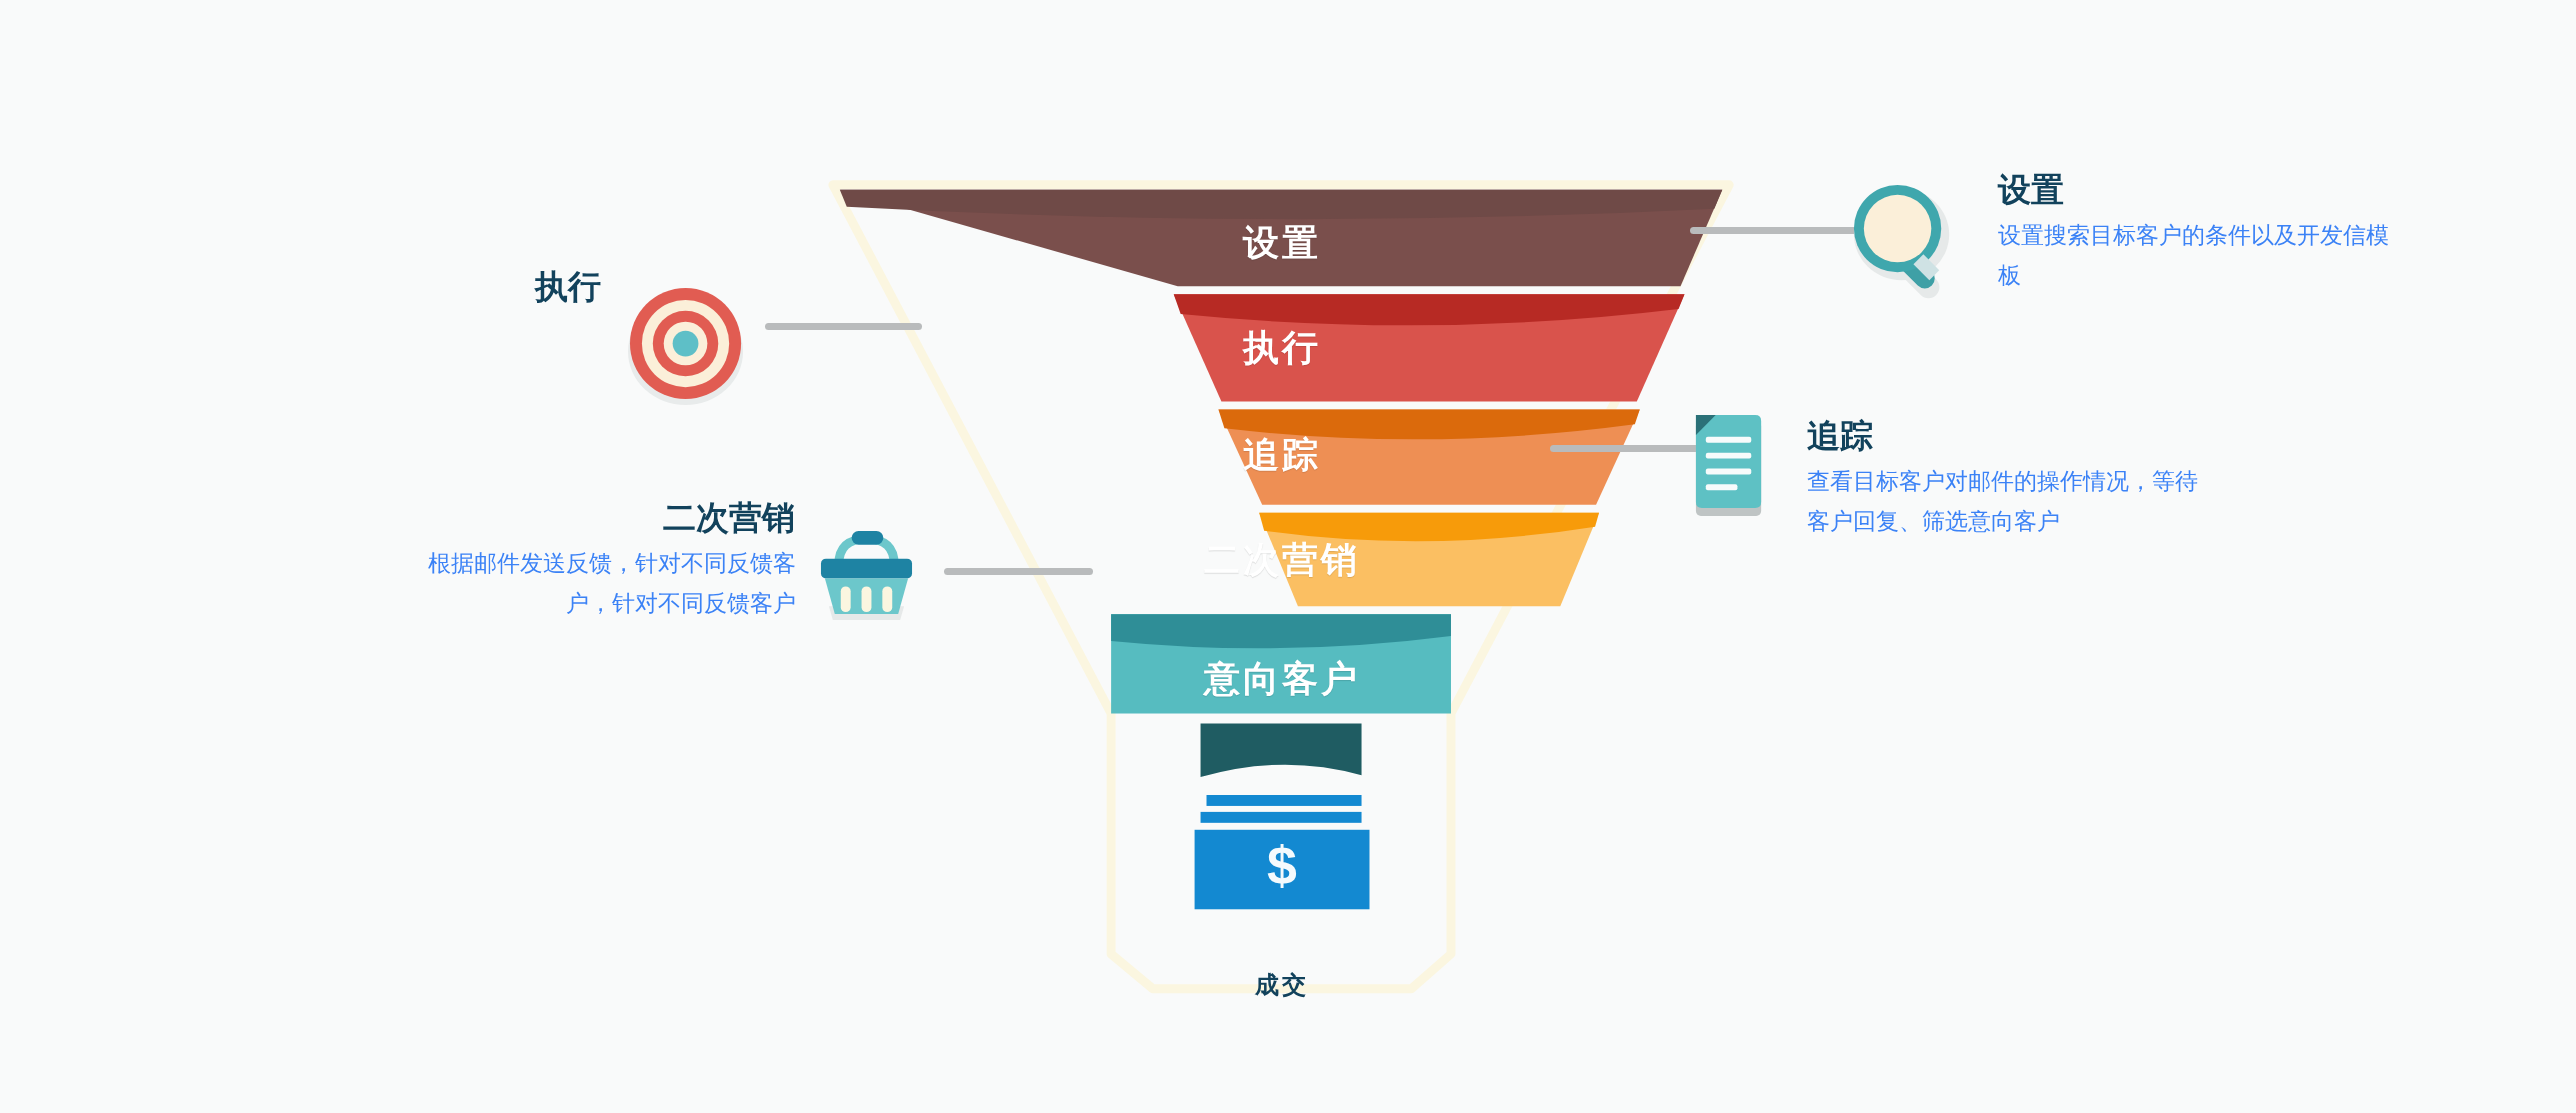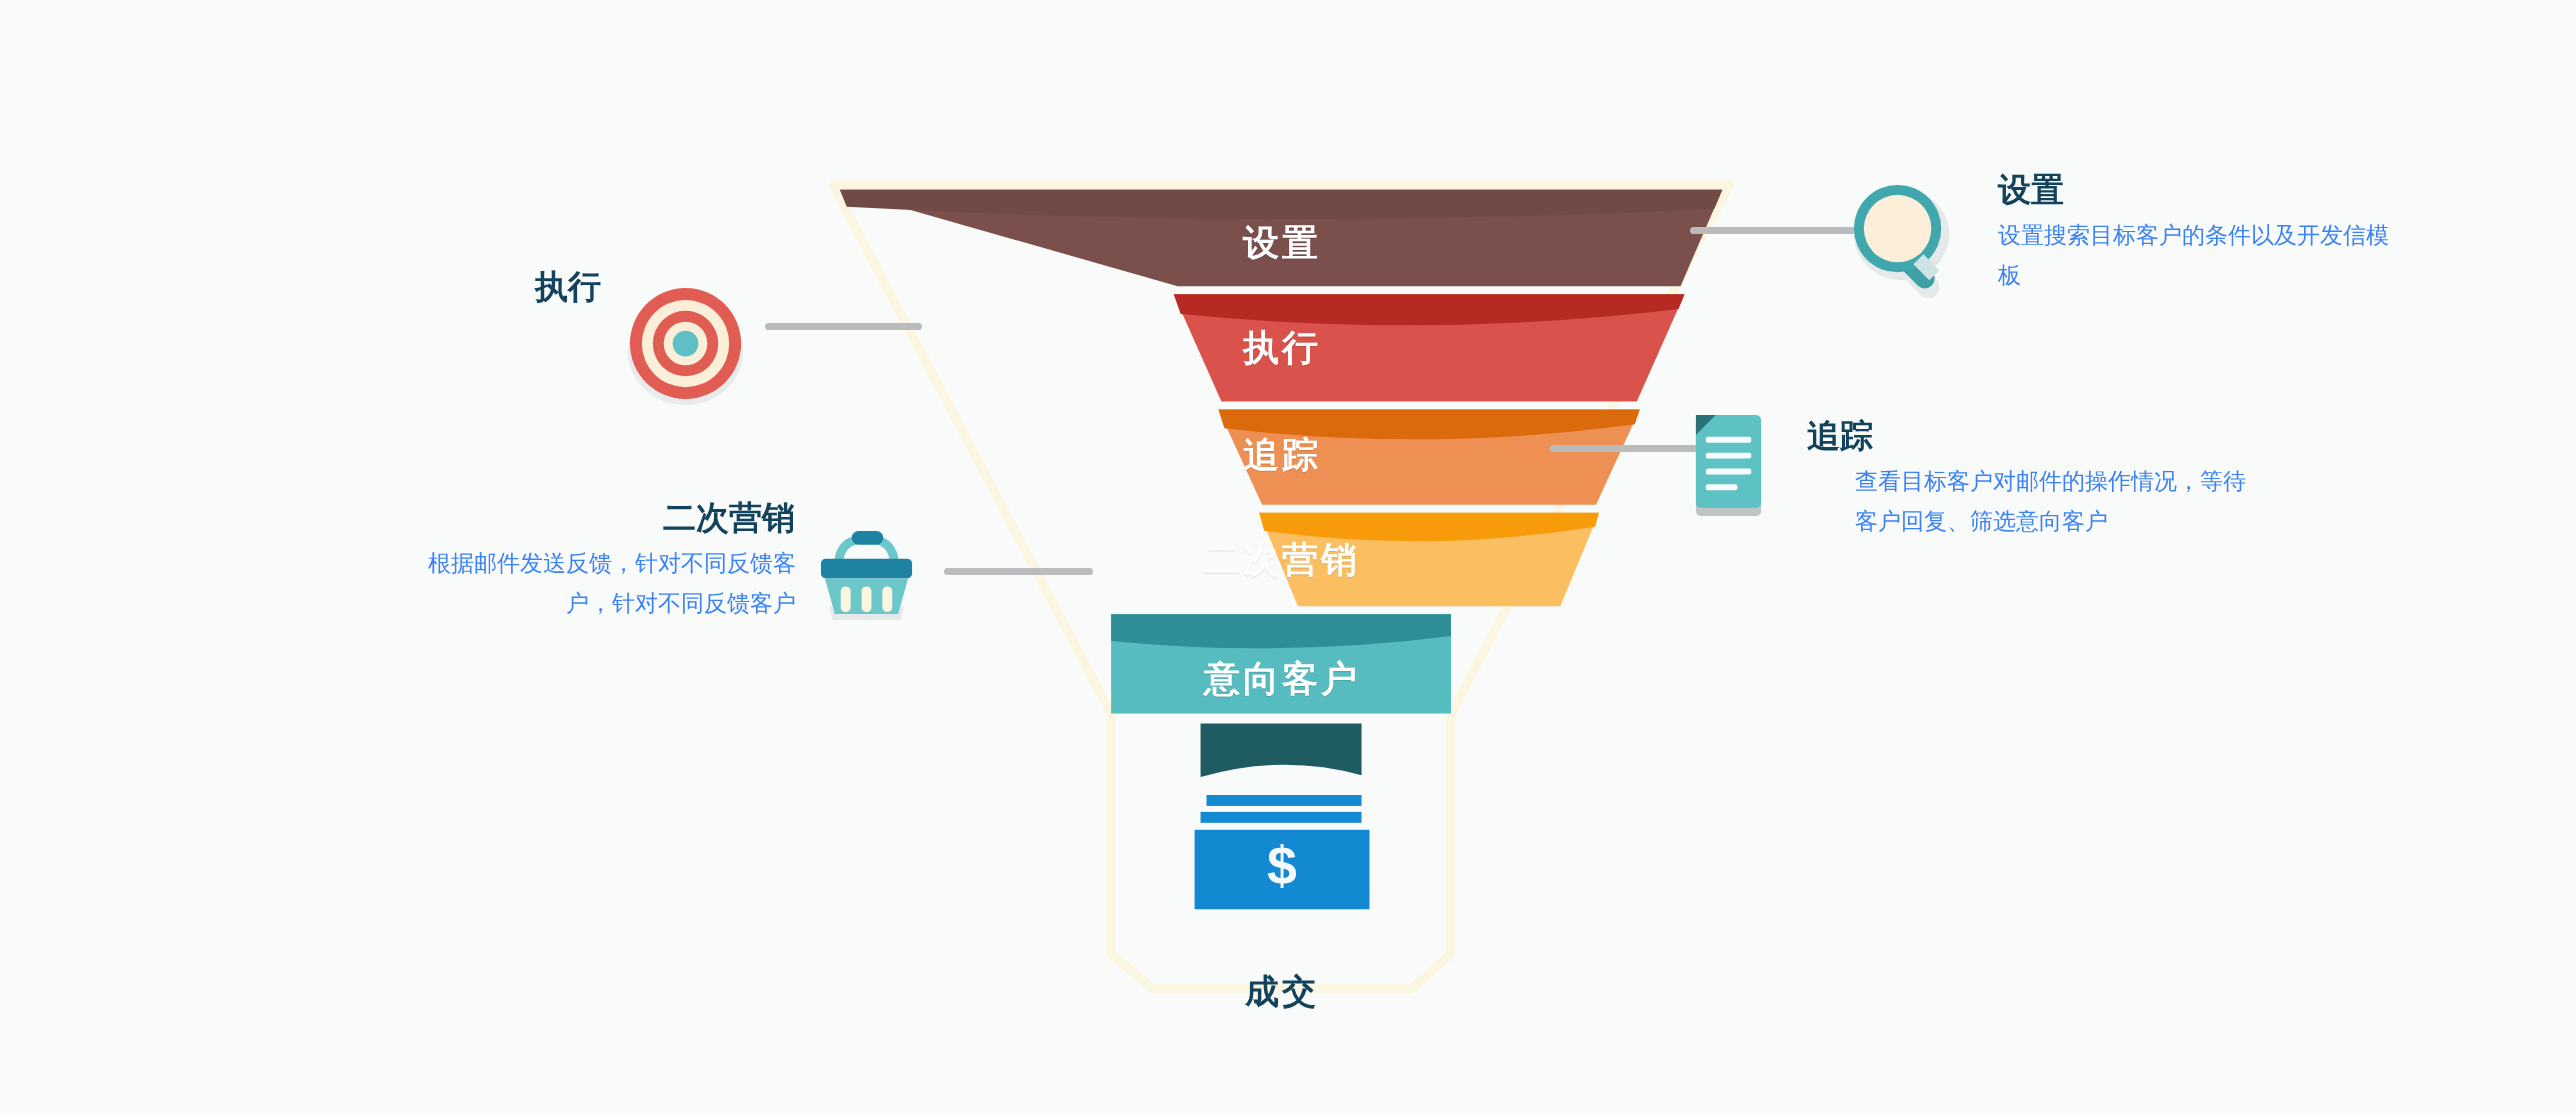--- a/index.html
+++ b/index.html
@@ -75,21 +75,21 @@
   }
 
   
   .icon-box {
     position: absolute;
   }
 
   
   #deal-label {
     position: absolute;
-    font-size: 34px;
+    font-size: 24px;
     font-weight: bold;
     color: #12425C;
     letter-spacing: 3px;
     white-space: nowrap;
     transform: translateX(-50%);
   }
 </style>
 </head>
 <body>
 
@@ -198,21 +198,21 @@
     </svg>
   </div>
 
   <div class="callout right" style="left:1998px; top:169px; width:417px;">
     <div class="callout-title">设置</div>
     <div class="callout-desc" style="width:398px;">设置搜索目标客户的条件以及开发信模板</div>
   </div>
 
   <div class="callout right" style="left:1807px; top:415px; width:417px;">
     <div class="callout-title">追踪</div>
-    <div class="callout-desc" style="width:398px;margin-left:48px;">查看目标客户对邮件的操作情况，等待客户回复、筛选意向客户</div>
+    <div class="callout-desc" style="width:398px;">查看目标客户对邮件的操作情况，等待客户回复、筛选意向客户</div>
   </div>
 
   <div class="callout left" style="left:179px; top:266px; width:422px;">
     <div class="callout-title">执行</div>
   </div>
 
   <div class="callout left" style="left:378px; top:497px; width:417px;">
     <div class="callout-title">二次营销</div>
     <div class="callout-desc" style="width:398px; margin-left:20px;">根据邮件发送反馈，针对不同反馈客户，针对不同反馈客户</div>
   </div>

